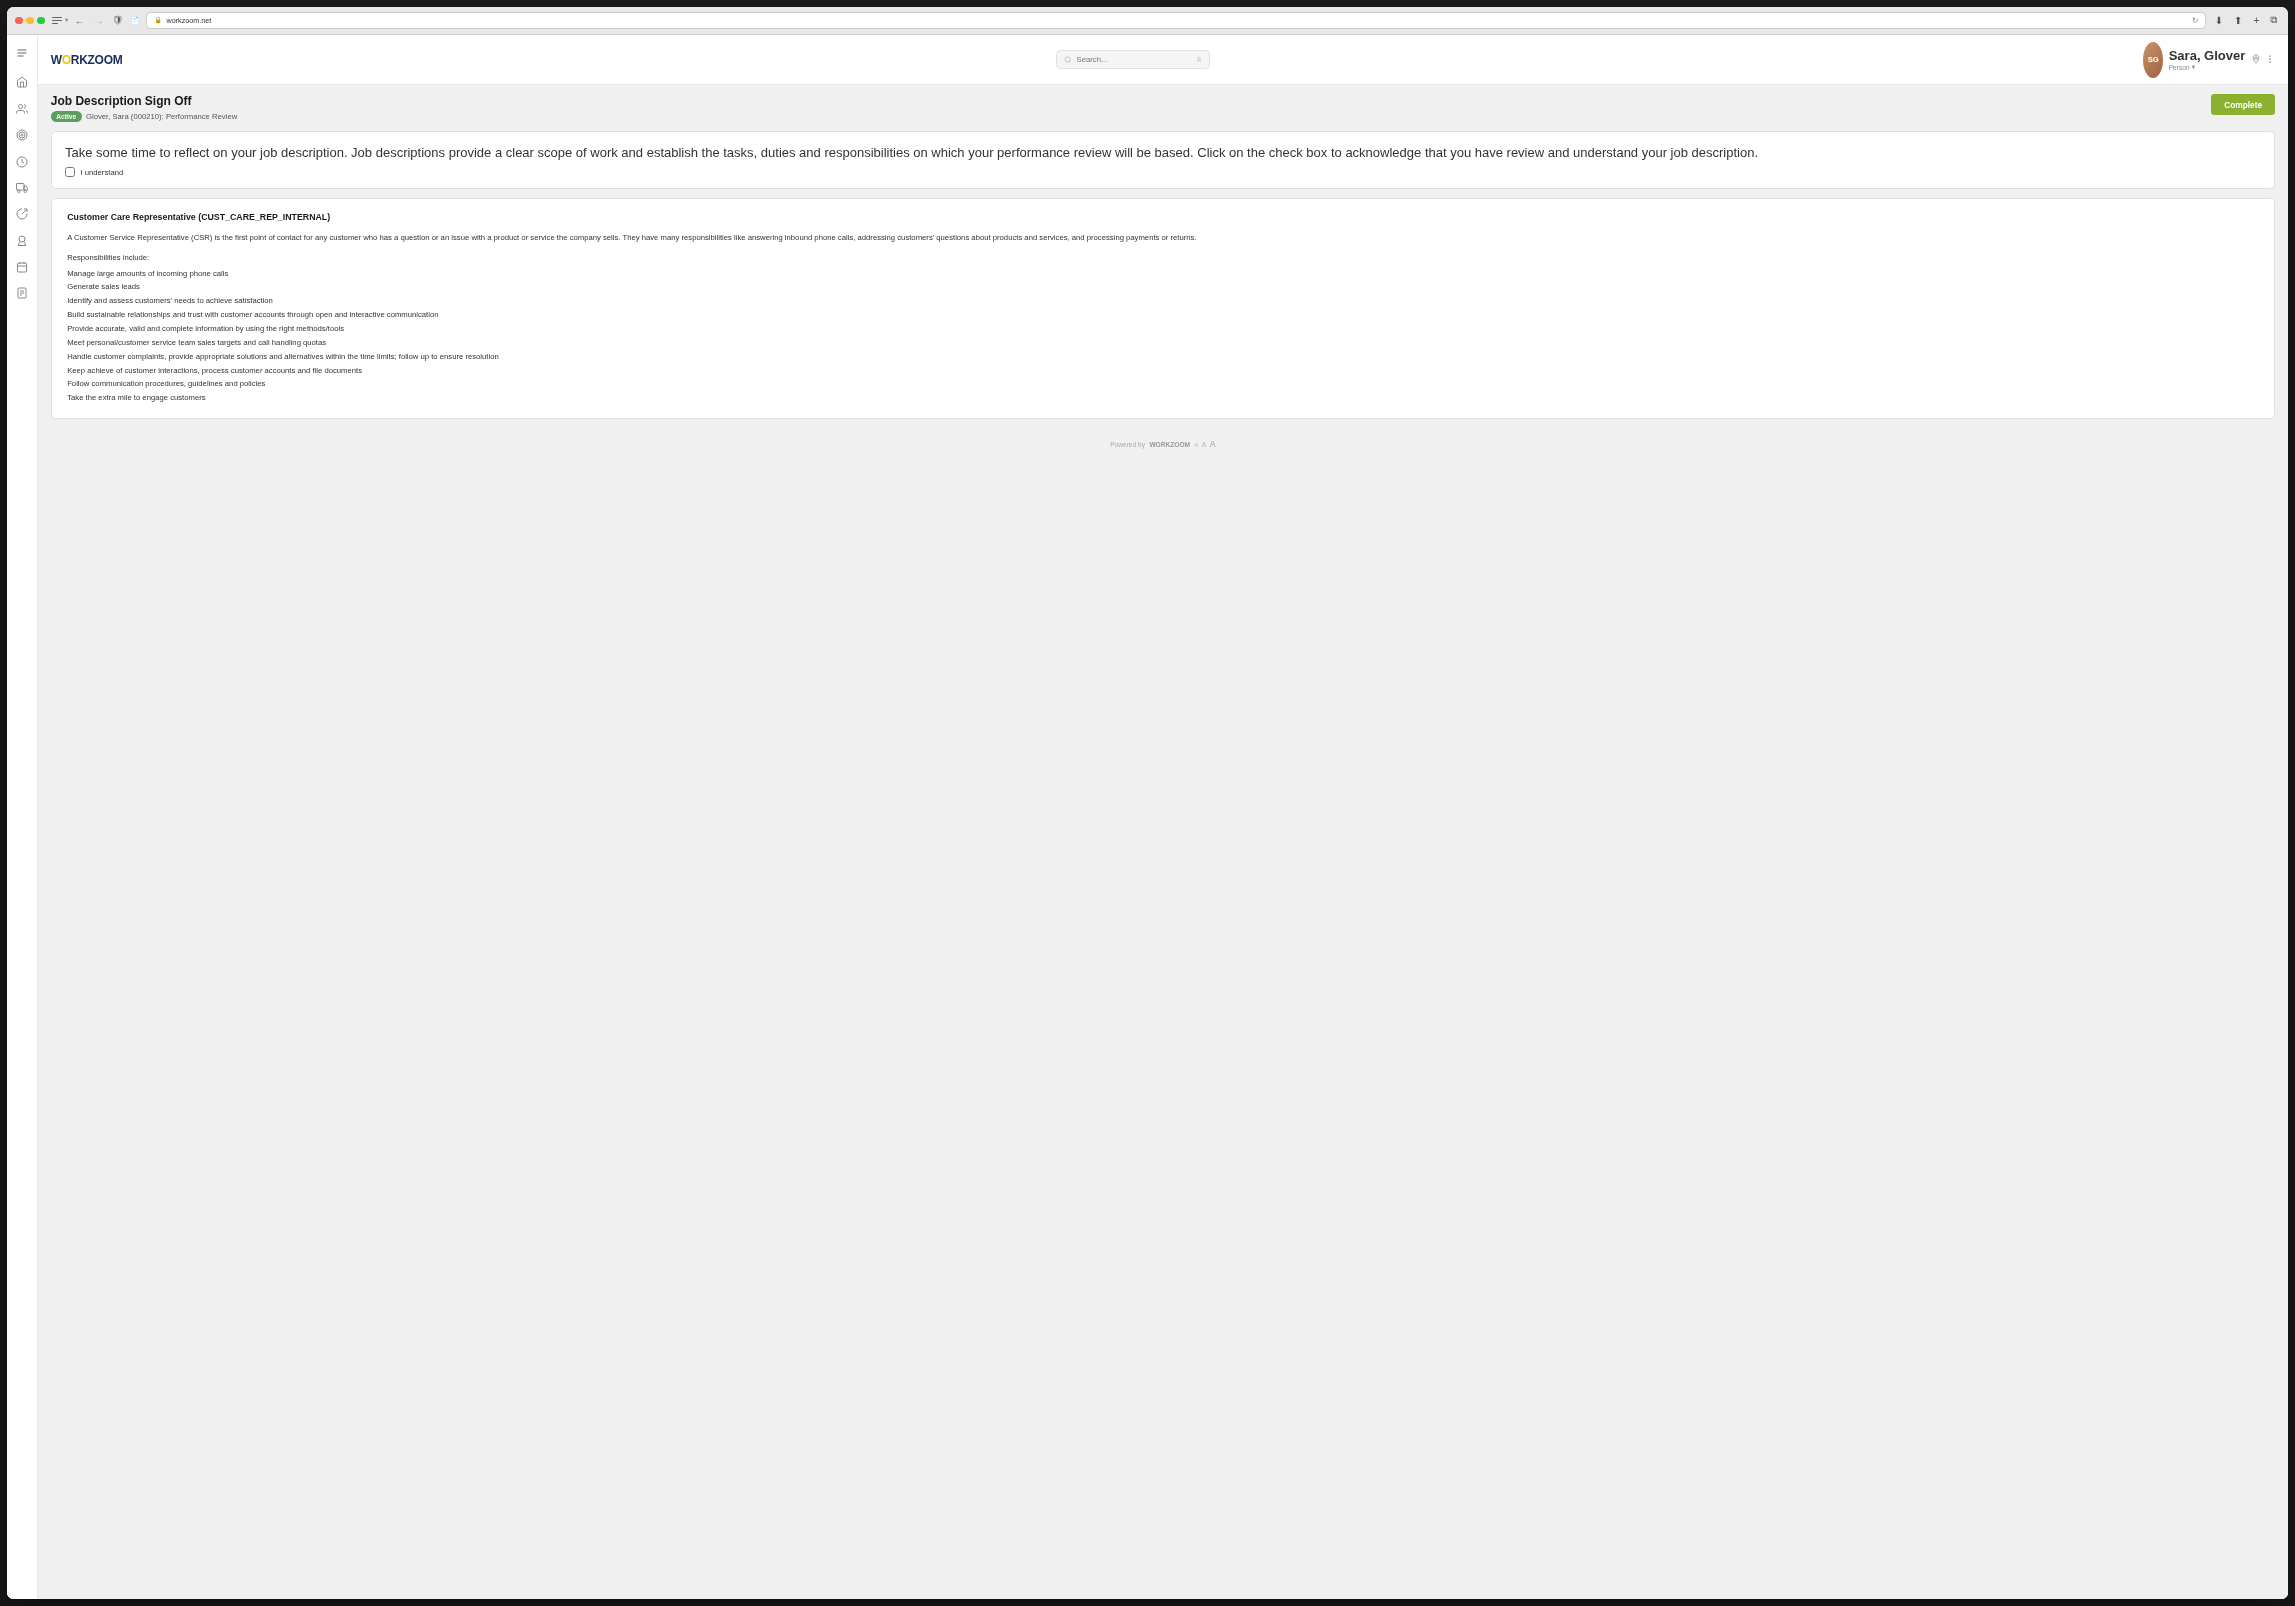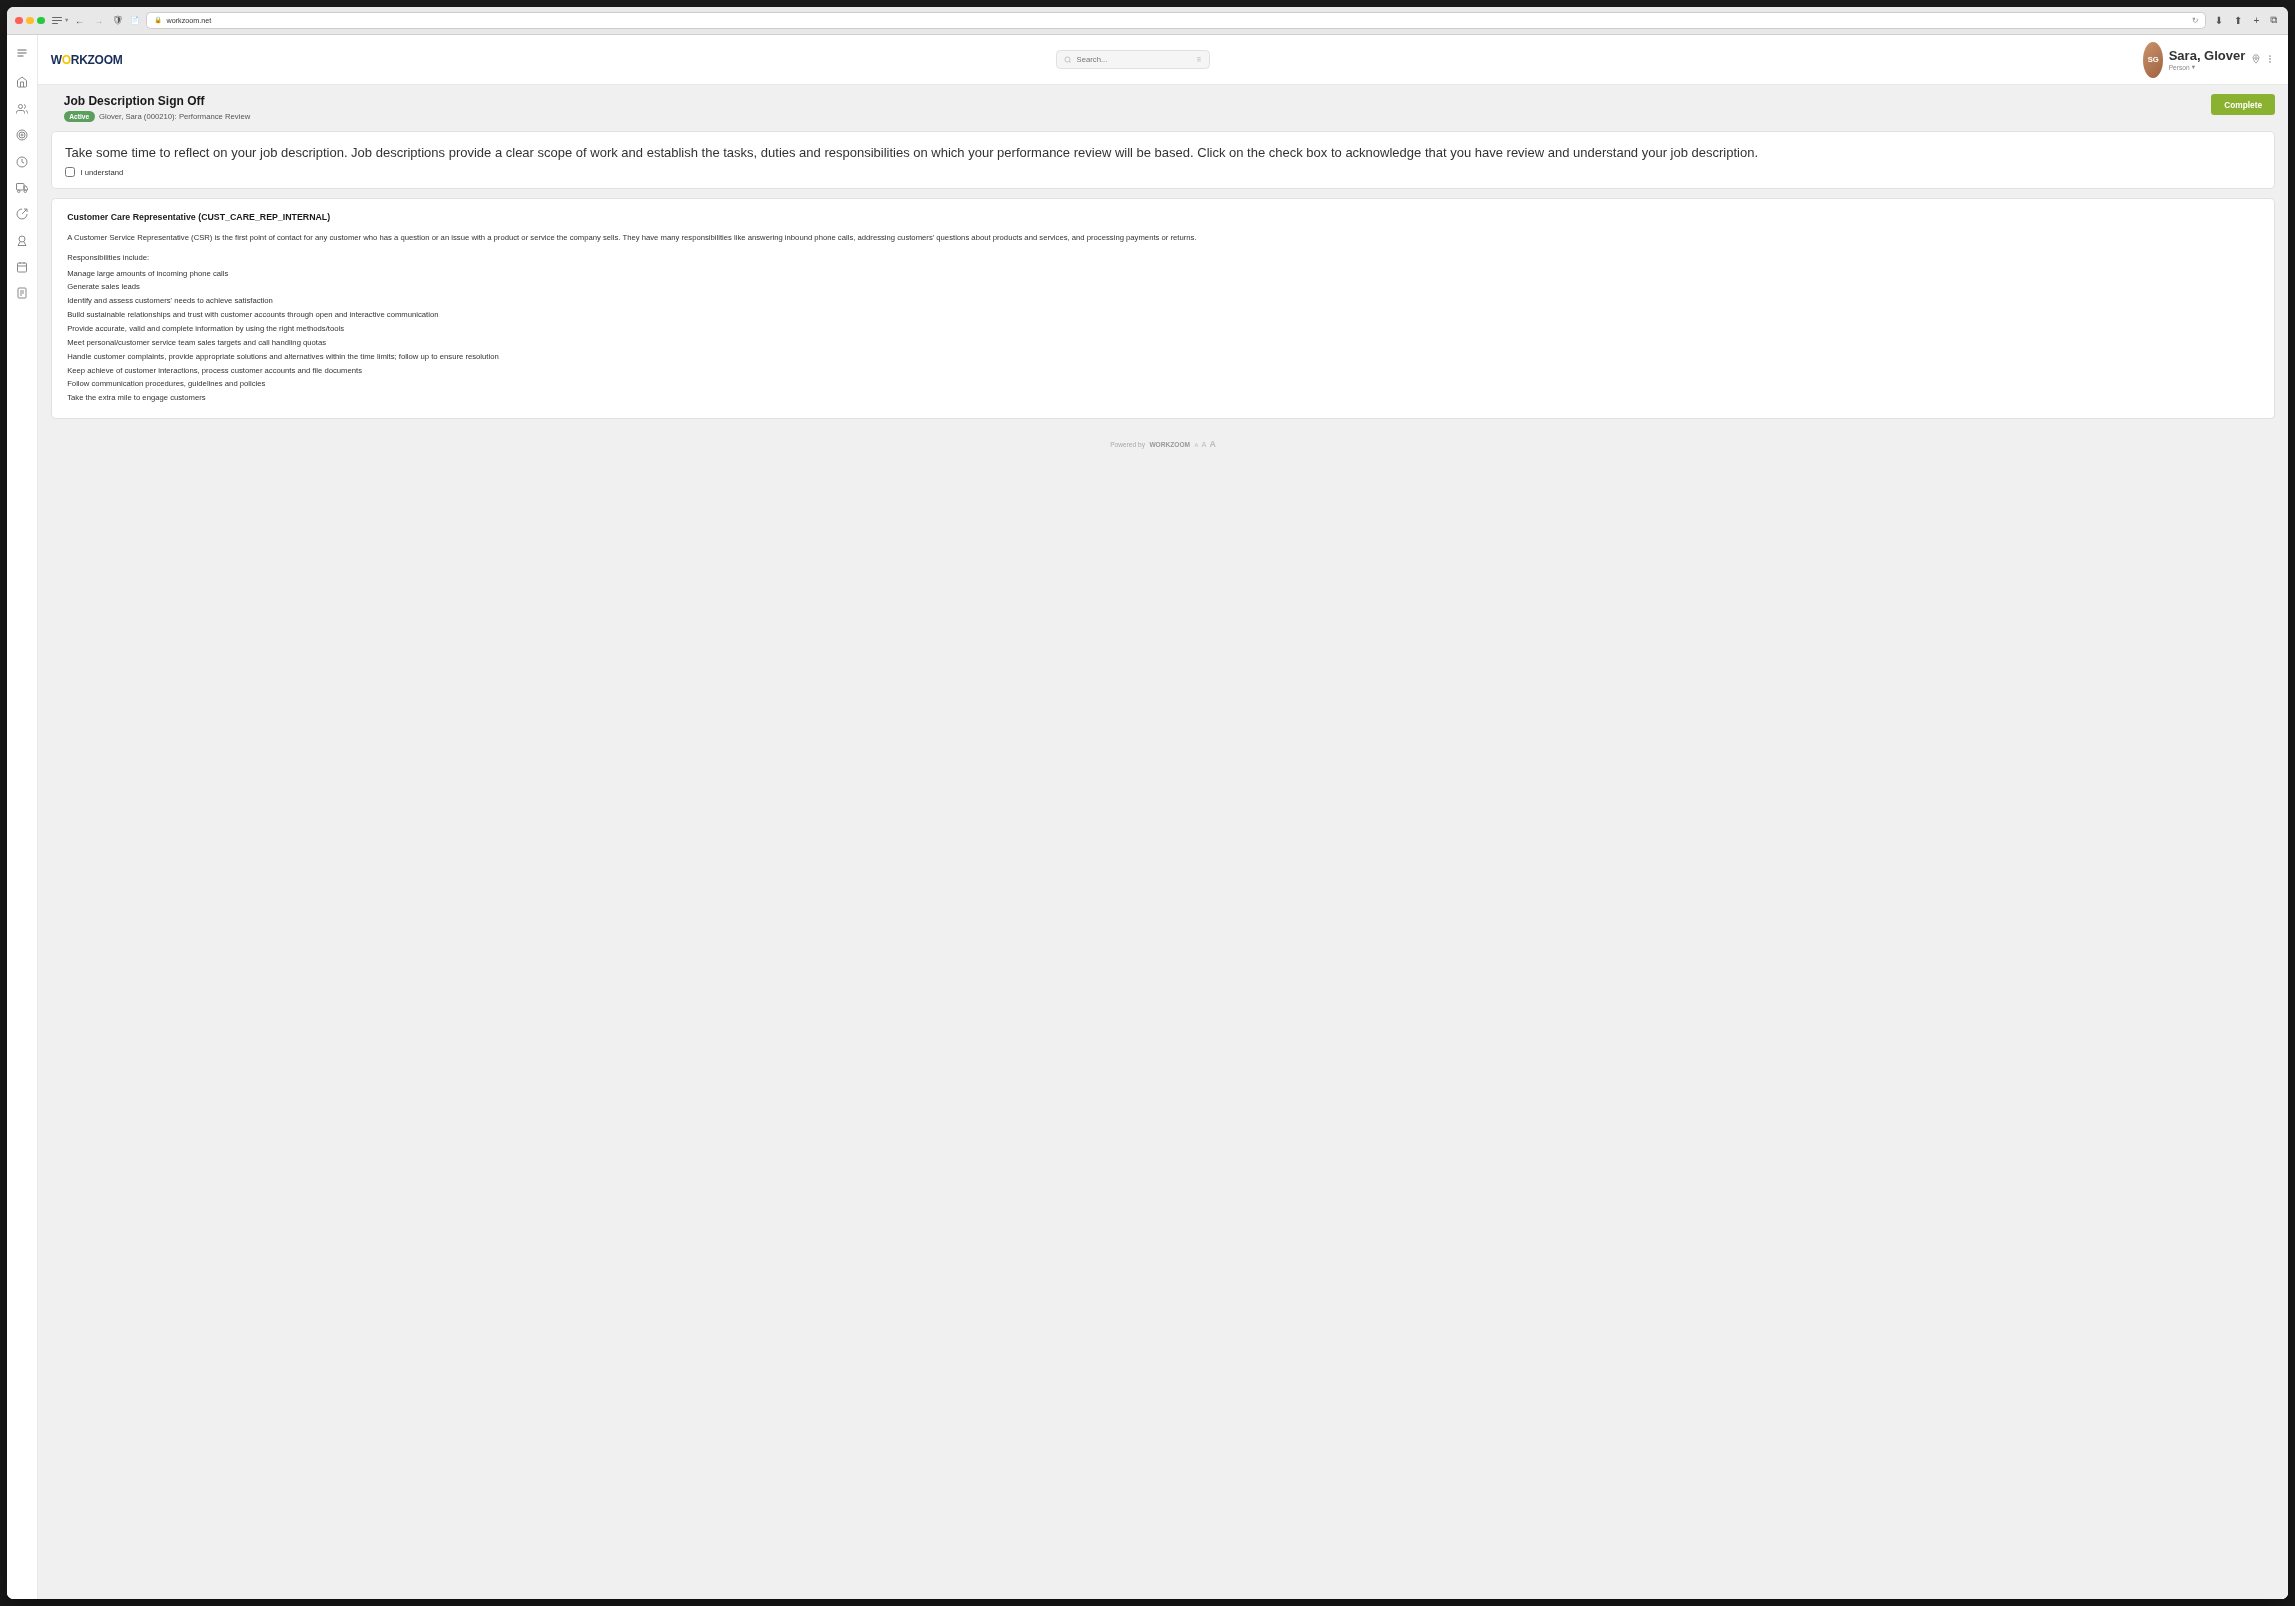--- a/index.html
+++ b/index.html
@@ -582,21 +582,21 @@
                 <circle cx="12" cy="12" r="1" fill="#888"></circle>
                 <circle cx="12" cy="19" r="1" fill="#888"></circle>
               </svg>
             </span>
           </div>
         </div>
       </div>
 
       <div class="content-area">
 
-        <div style="display:flex;align-items:flex-start;justify-content:space-between;margin-bottom:8.8px;background:#f0f0f0;margin-left:13px;">
+        <div style="display:flex;align-items:flex-start;justify-content:space-between;margin-bottom:8.8px;background:#f0f0f0;">
           <div class="page-title-area">
             <h1 class="page-title">Job Description Sign Off</h1>
             <div class="breadcrumb-line">
               <span class="status-badge">Active</span>
               <span class="breadcrumb-text">Glover, Sara (000210): Performance Review</span>
             </div>
           </div>
           <button class="complete-btn">Complete</button>
         </div>
 

